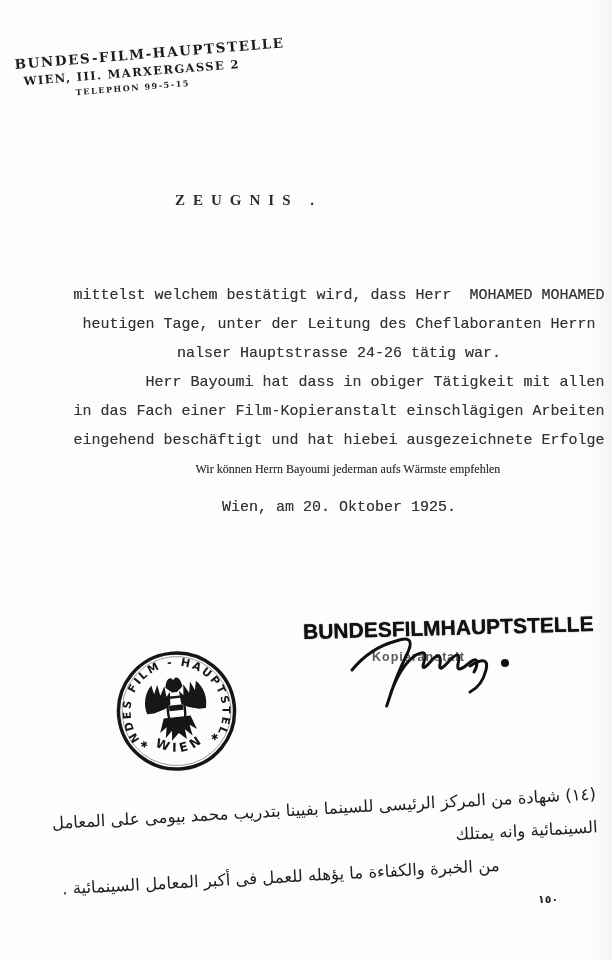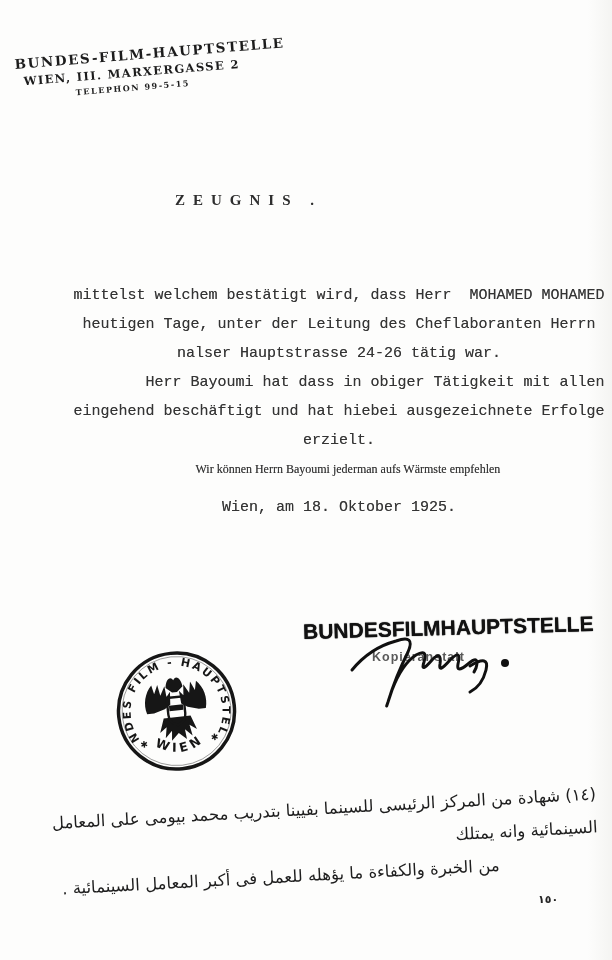--- a/index.html
+++ b/index.html
@@ -93,24 +93,24 @@
     <div class="lh3">TELEPHON 99-5-15</div>
   </div>
 
   <div class="doc-title">ZEUGNIS .</div>
 
   <div class="doc-body">
     <div class="line">mittelst welchem bestätigt wird, dass Herr  MOHAMED MOHAMED</div>
     <div class="line">heutigen Tage, unter der Leitung des Cheflaboranten Herrn</div>
     <div class="line">nalser Hauptstrasse 24-26 tätig war.</div>
     <div class="line">        Herr Bayoumi hat dass in obiger Tätigkeit mit allen</div>
+    <div class="line">in das Fach einer Film-Kopieranstalt einschlägigen Arbeiten</div>
     <div class="line">eingehend beschäftigt und hat hiebei ausgezeichnete Erfolge</div>
-    <div class="line">erzielt.</div>
     <div class="line squeeze">      Wir können Herrn Bayoumi jederman aufs Wärmste empfehlen</div>
-    <div class="line dateline">Wien, am 18. Oktober 1925.</div>
+    <div class="line dateline">Wien, am 20. Oktober 1925.</div>
   </div>
 
   <div class="org-stamp">BUNDESFILMHAUPTSTELLE</div>
   <div class="org-sub">Kopieranstalt</div>
 
   <svg class="signature-svg" width="210" height="90" viewBox="0 0 210 90">
     <g fill="none" stroke="#101010" stroke-width="3" stroke-linecap="round" stroke-linejoin="round">
       <path d="M34,50 Q52,28 78,21 Q98,14 90,32 Q78,56 70,82 Q66,94 74,70 Q84,44 98,35 Q110,28 106,42 Q102,54 114,40 Q124,30 122,44 Q120,54 132,40 Q144,28 140,44 Q138,54 150,44 Q162,34 158,48 L156,52"></path>
       <path d="M152,46 Q172,34 168,50 Q164,66 152,72"></path>
     </g>

